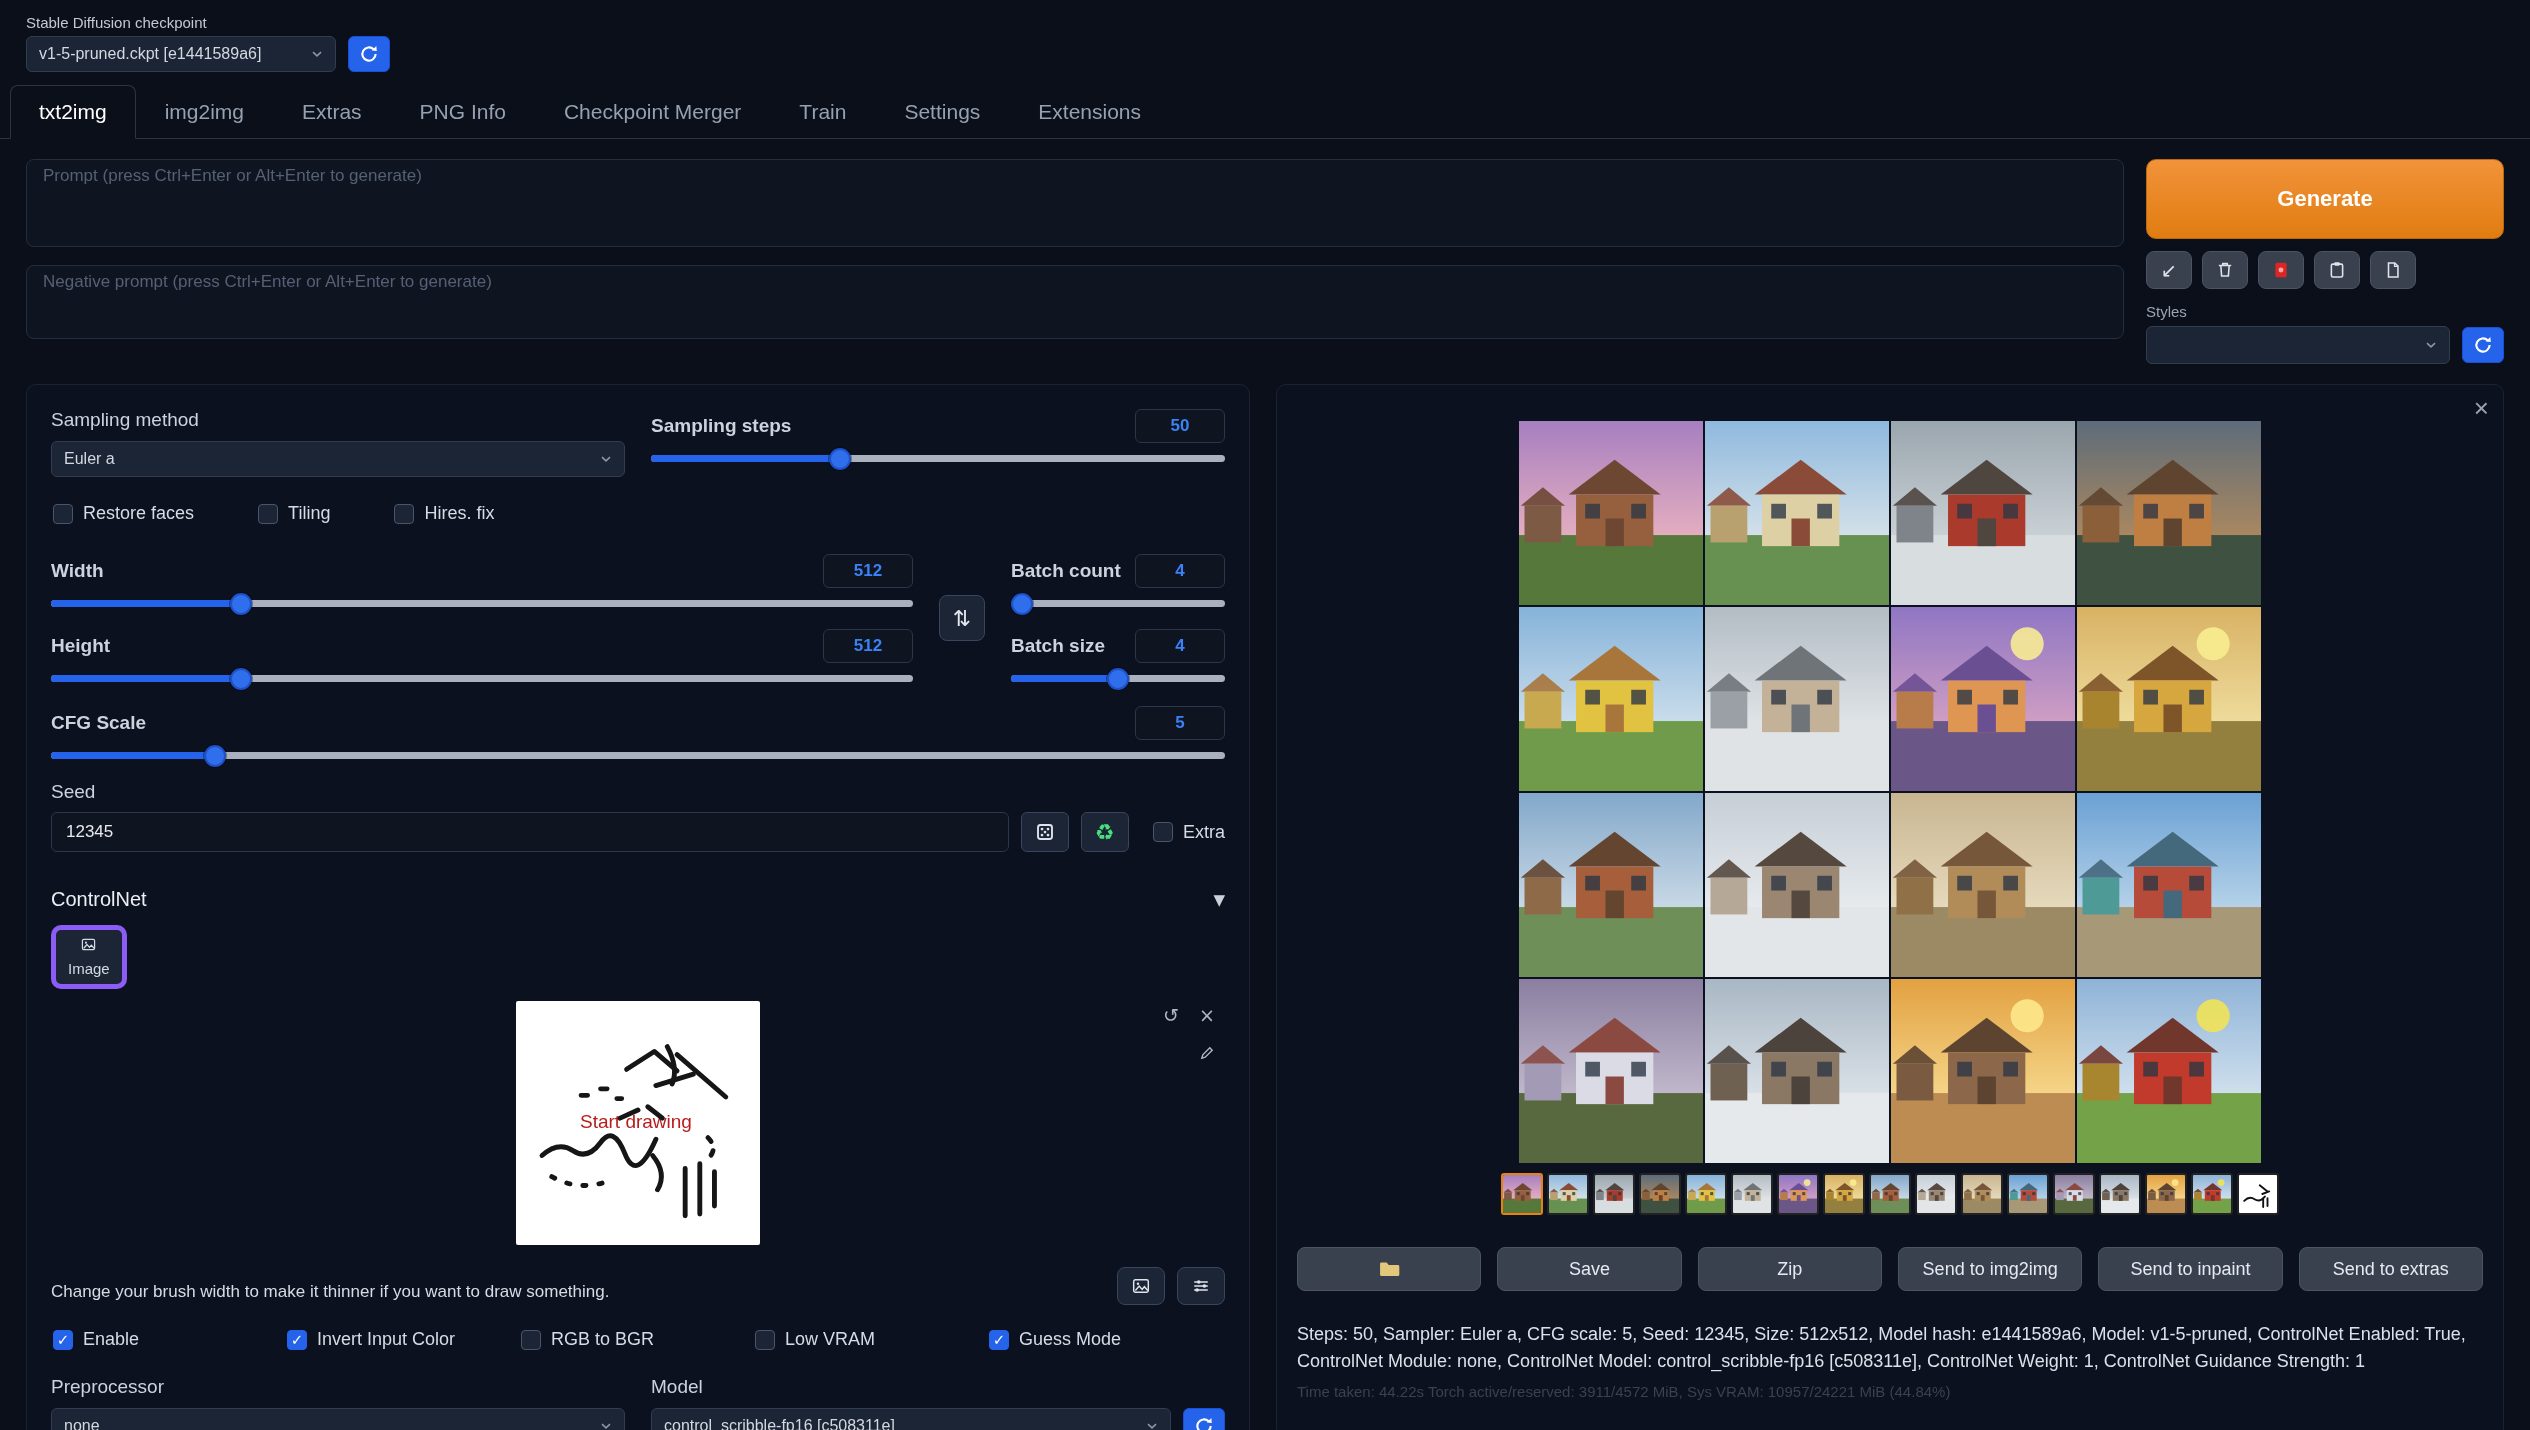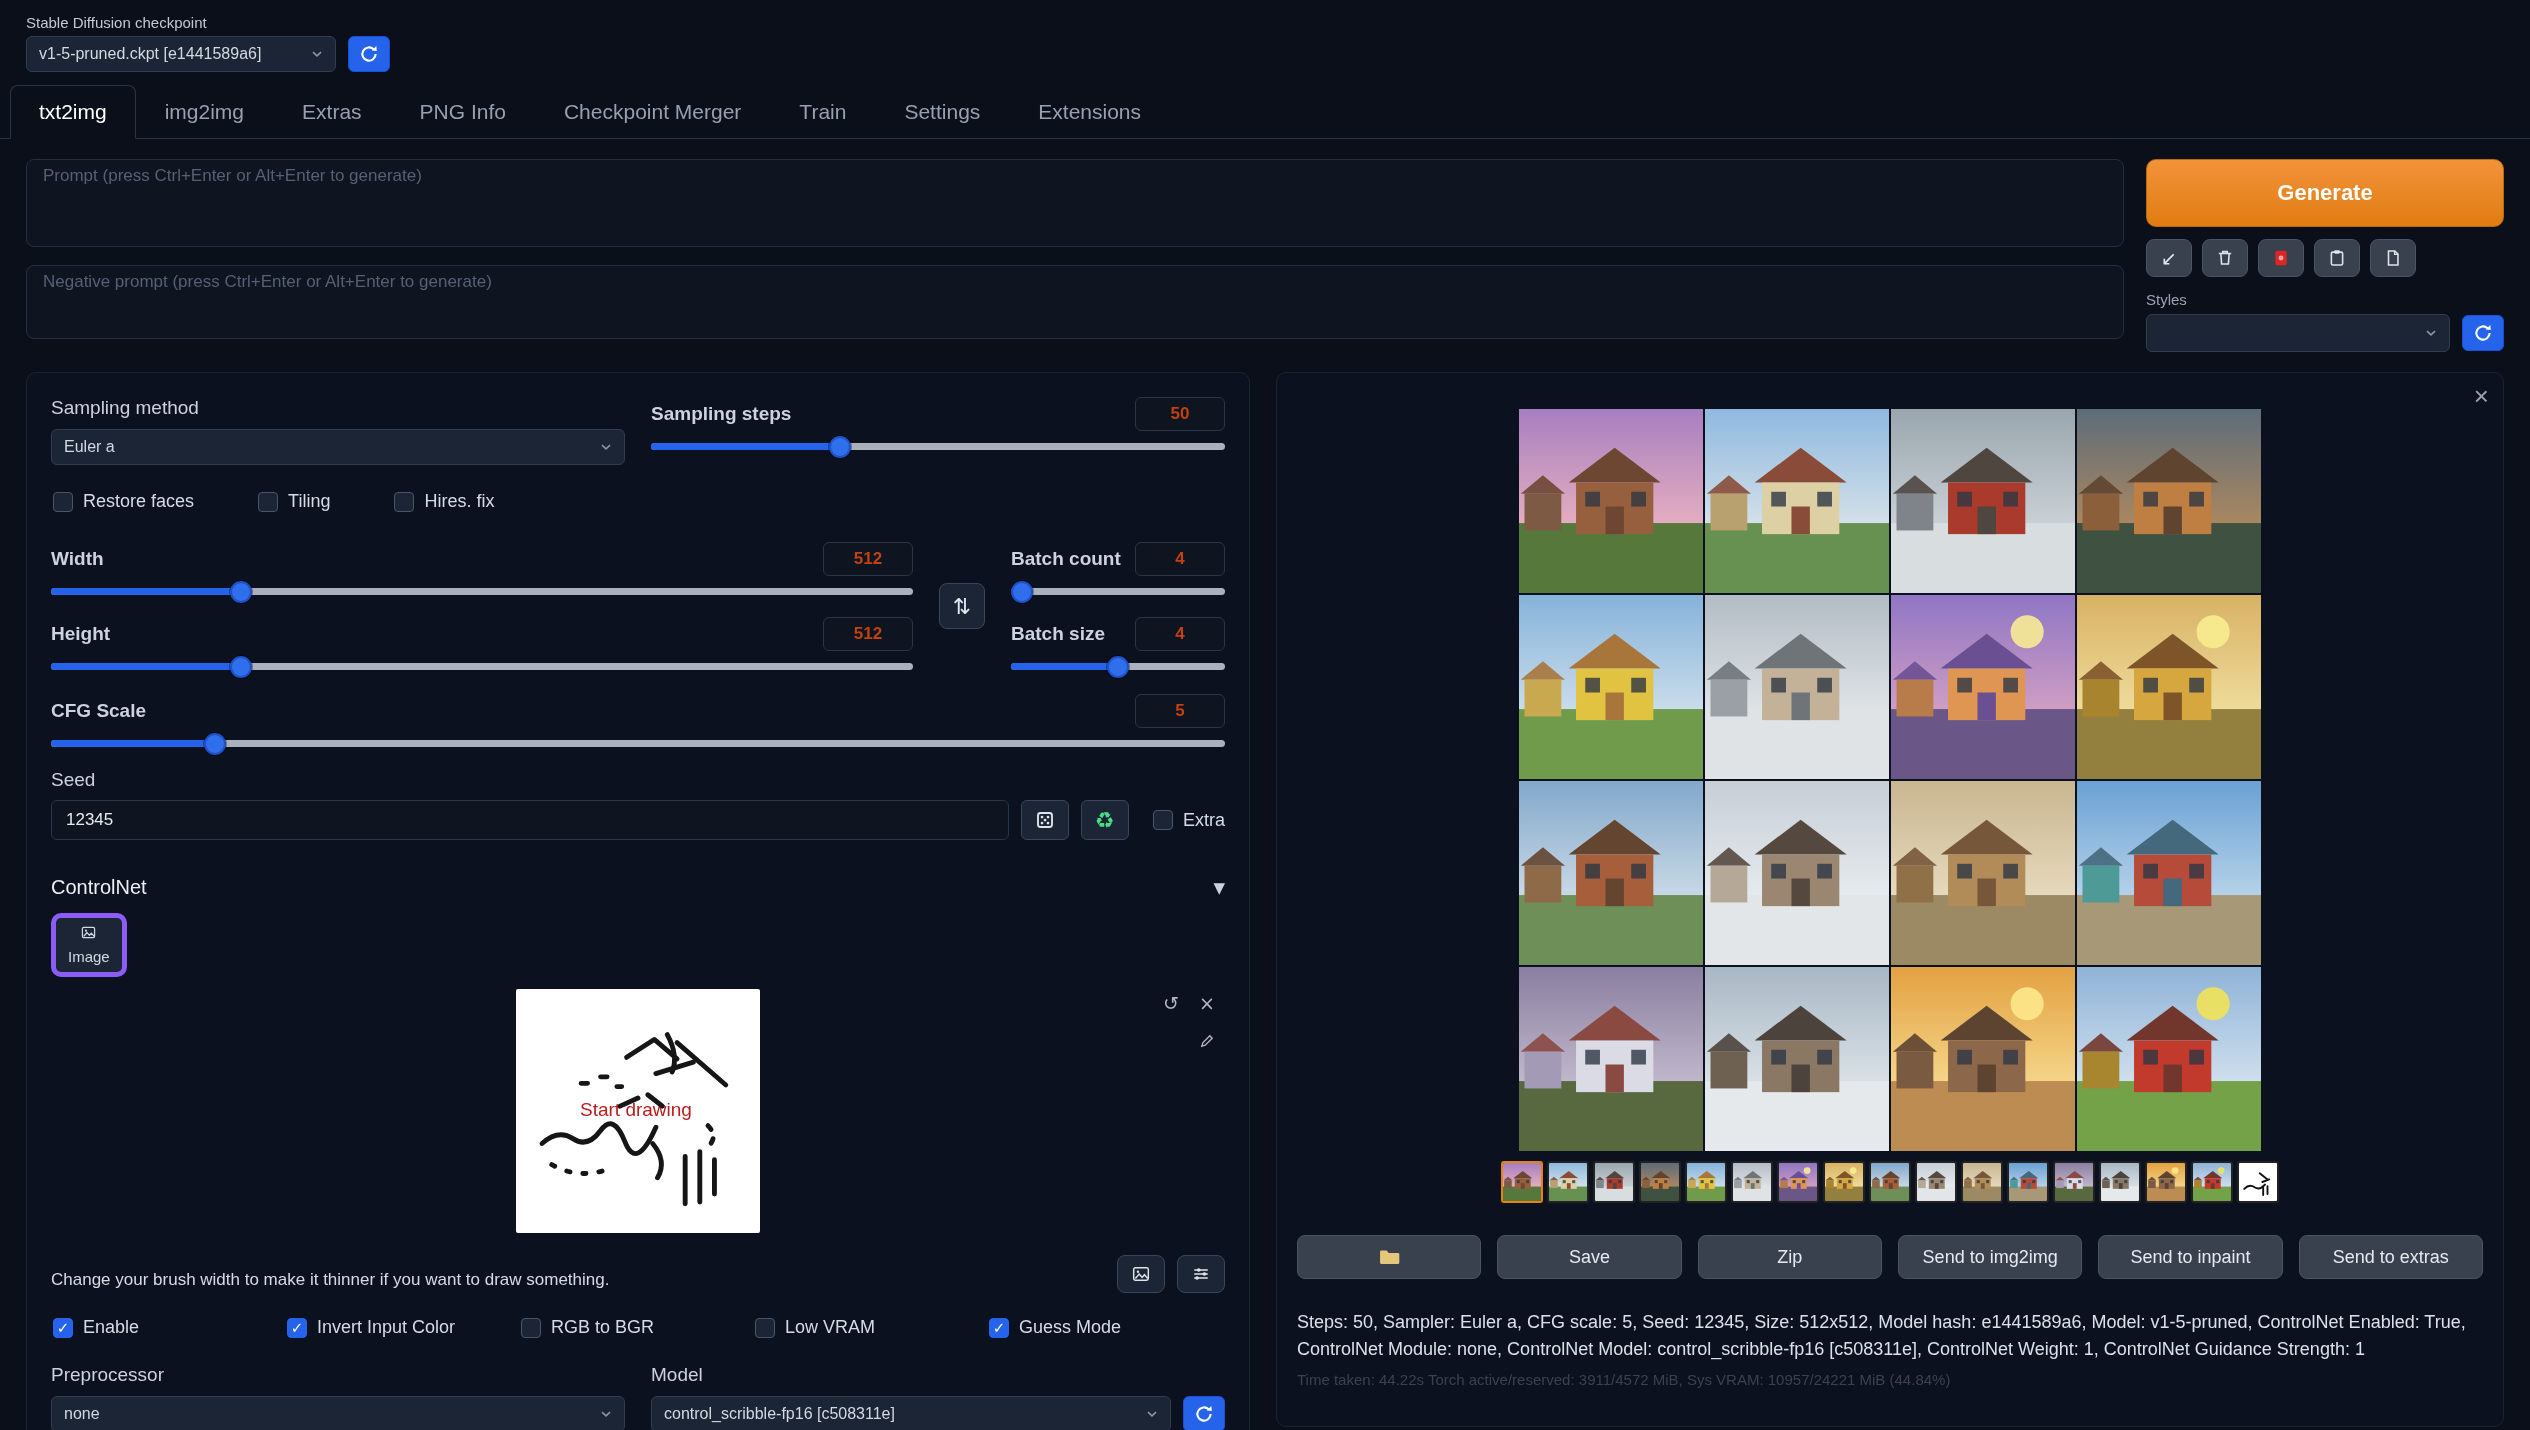--- a/index.html
+++ b/index.html
@@ -46,21 +46,21 @@
   textarea {
     background: #0e1420; border: 1px solid #242e3f; border-radius: 8px;
     resize: none; color: #e8eaed; font-size: 17px; padding: 6px 16px;
     font-family: inherit; outline: none; width: 100%;
   }
   textarea::placeholder { color: #566074; }
   .prompt { height: 88px; }
   .negative { height: 74px; }
   .gen-col { width: 358px; display: flex; flex-direction: column; }
   .generate {
-    height: 68px; border-radius: 10px;
+    height: 80px; border-radius: 10px;
     background: linear-gradient(180deg, #f2933b, #e07c10);
     border: 1px solid #b96a0c; color: #fff; font-size: 22px; font-weight: 700; cursor: pointer;
   }
   .tools-row { display: flex; gap: 10px; margin-top: 12px; }
   .tool-btn {
     width: 46px; height: 38px; background: #39414f; border: 1px solid #4a5465;
     border-radius: 8px; color: #dfe4ea; display: flex; align-items: center;
     justify-content: center; font-size: 19px; cursor: pointer;
   }
   .styles-label { font-size: 15px; color: #9aa4b4; margin: 14px 0 6px; }
@@ -79,21 +79,21 @@
   }
 
   
   .grid2 { display: grid; grid-template-columns: 1fr 1fr; gap: 26px; }
   .field-label { font-size: 19px; color: #ccd3dd; }
   .fcol .field-label { margin-bottom: 10px; }
   .slider-head { display: flex; justify-content: space-between; align-items: center; margin-bottom: 12px; height: 34px; font-weight: bold; }
   .num-input {
     min-width: 90px; height: 34px; padding: 0 10px; background: #0e1420;
     border: 1px solid #2b3648; border-radius: 6px; display: flex; align-items: center;
-    justify-content: center; font-size: 17px; color: #c2410c; cursor: text;
+    justify-content: center; font-size: 17px; color: #3b82f6; cursor: text;
   }
   .slider { position: relative; height: 7px; background: #a9b1bf; border-radius: 4px; cursor: pointer; }
   .slider .fill { position: absolute; left: 0; top: 0; bottom: 0; width: var(--pct, 0%); background: #2563eb; border-radius: 4px; }
   .slider .knob {
     position: absolute; top: 50%; left: var(--pct, 0%); width: 22px; height: 22px;
     border-radius: 50%; background: #2f6feb; border: 2px solid #1e50c8;
     transform: translate(-50%, -50%); box-shadow: 0 0 0 1px rgba(0,0,0,.35);
   }
   .checks { display: flex; gap: 64px; margin: 26px 2px 0; }
   .checks.five { display: grid; grid-template-columns: repeat(5, 1fr); gap: 0; margin-top: 24px; }

